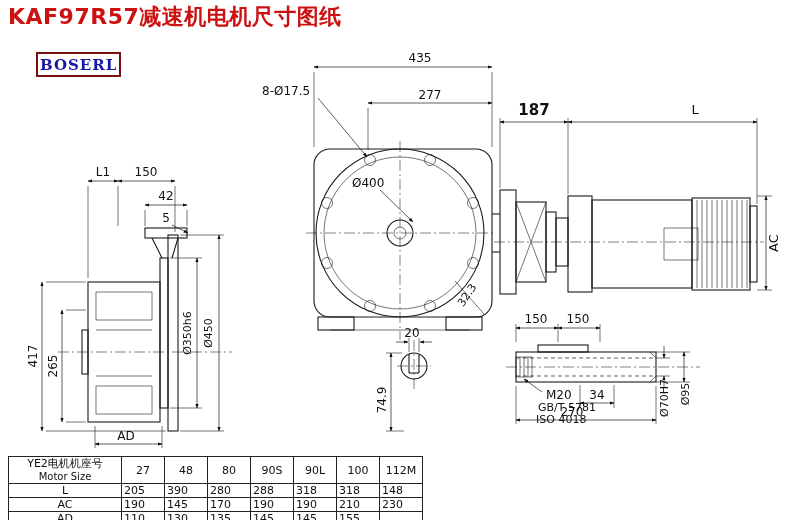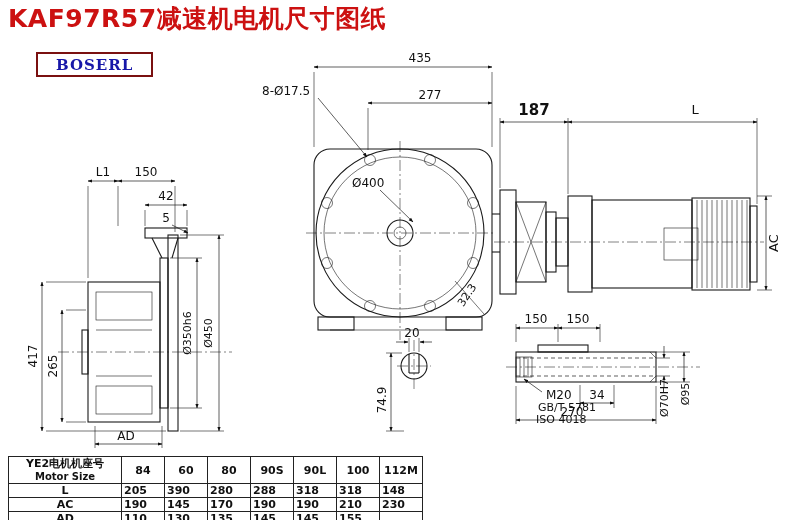--- a/index.html
+++ b/index.html
@@ -1,33 +1,33 @@
 <!DOCTYPE html>
 <html><head>
 <meta charset="utf-8">
 <style>
   html,body{margin:0;padding:0}
   body{width:800px;height:520px;overflow:hidden;background:#fff;position:relative;
        font-family:"DejaVu Sans",sans-serif;color:#111}
-  .title{position:absolute;left:8px;top:2px;margin:0;font-size:25px;font-weight:bold;
+  .title{position:absolute;left:8px;top:2px;margin:0;font-size:22px;font-weight:bold;
          color:#cc1111;letter-spacing:.5px;white-space:nowrap}
-  .logo{position:absolute;left:36px;top:52px;border:2px solid #7a1010;padding:1px 18px;background:#fff}
+  .logo{position:absolute;left:36px;top:52px;border:2px solid #7a1010;padding:1px 2px;background:#fff}
   .logo span{font-family:"DejaVu Serif",serif;font-size:15px;font-weight:bold;color:#1717a8;letter-spacing:1px}
   svg.draw{position:absolute;left:0;top:0;width:800px;height:520px}
   svg text{font-size:12px;fill:#111;font-family:"DejaVu Sans",sans-serif}
   svg text.sm{font-size:11px}
   svg text.big{font-size:15px;font-weight:bold}
   svg text.md{font-size:13px}
   .ln{stroke:#1a1a1a;stroke-width:1.1;fill:none}
   .lt{stroke:#1a1a1a;stroke-width:.6;fill:none}
   .cl{stroke:#1a1a1a;stroke-width:.55;fill:none;stroke-dasharray:11 3 2 3}
   .dm{stroke:#1a1a1a;stroke-width:.7;fill:none}
   .hd{stroke:#1a1a1a;stroke-width:.7;fill:none;stroke-dasharray:4 3}
   .size-table{position:absolute;left:8px;top:456px;border-collapse:collapse;table-layout:fixed;background:#fff}
-  .size-table th,.size-table td{border:1px solid #222;font-size:11px;font-weight:bold;
+  .size-table th,.size-table td{border:1px solid #222;font-size:11px;font-weight:normal;
        padding:0 2px;height:13px;line-height:13px}
   .size-table th.first{width:108px}
   .size-table th.col,.size-table td{width:38px}
   .cn{font-size:11px}.en{font-size:10px}
 </style>
 </head>
 <body>
 
 <h1 class="title">KAF97R57减速机电机尺寸图纸</h1>
 
@@ -237,22 +237,22 @@
   <text x="689" y="394" class="sm" text-anchor="middle" transform="rotate(-90 689 394)">Ø95</text>
 </svg>
 
 <table class="size-table">
   <thead>
     <tr>
       <th class="first">
         <span class="cn">YE2电机机座号</span><br>
         <span class="en">Motor Size</span>
       </th>
-      <th class="col">84</th>
-      <th class="col">60</th>
+      <th class="col">27</th>
+      <th class="col">48</th>
       <th class="col">80</th>
       <th class="col">90S</th>
       <th class="col">90L</th>
       <th class="col">100</th>
       <th class="col">112M</th>
     </tr>
   </thead>
   <tbody>
     <tr>
       <th class="first">L</th>

